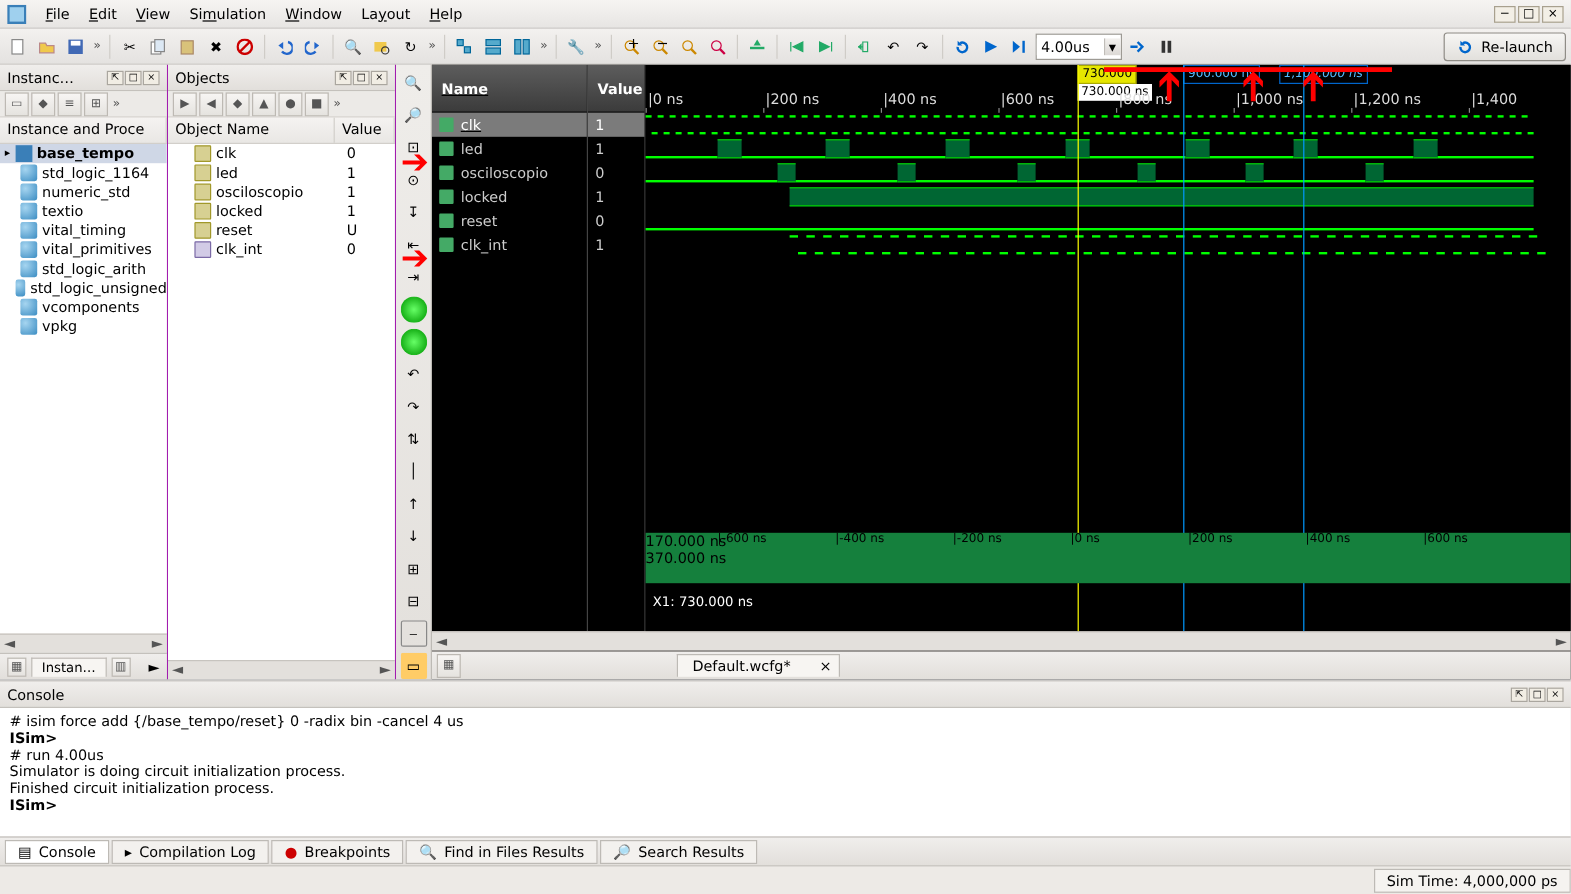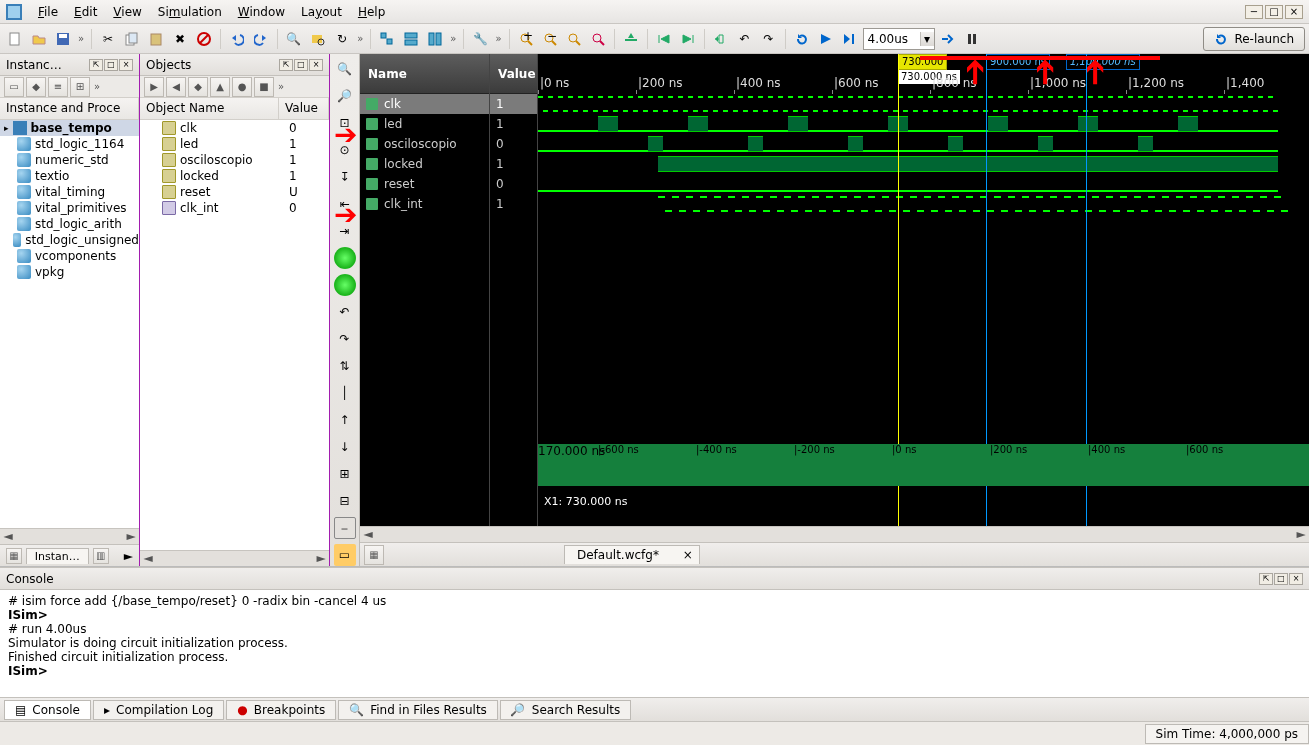--- a/index.html
+++ b/index.html
@@ -47,21 +47,21 @@
 .bottomtab { height:22px; background:linear-gradient(#f0eeec,#e2dfdb); border-top:1px solid #c4c1bc; display:flex; align-items:center; padding:0 6px;}
 .bottomtab .tab { background:#f7f5f2; border:1px solid #bdbab5; border-bottom:0; padding:1px 8px; font-size:11px;}
 
 
 .wvtoolbar { width:30px; background:linear-gradient(#efedea,#e3e0dc); border-right:1px solid #bdbab5; display:flex; flex-direction:column; align-items:center; padding-top:4px; gap:5px;}
 .wvtoolbar .tbtn{ width:22px;height:22px;}
 
 
 .wave { flex:1; display:flex; flex-direction:column; background:#000; }
 .wavebody { flex:1; display:flex; overflow:hidden; }
-.namecol { width:130px; background:#000; border-right:1px solid #444; display:flex; flex-direction:column;}
+.namecol { width:130px; background:#000; border-right:1px solid #444; display:flex; flex-direction:column;text-decoration:underline;}
 .valcol  { width:48px;  background:#000; border-right:1px solid #444; display:flex; flex-direction:column;}
 .tracecol{ flex:1; background:#000; position:relative; }
 .colhd { height:40px; background:linear-gradient(#5d5d5d,#3b3b3b); color:#fff; font-weight:bold; display:flex; align-items:center; padding:0 8px; border-bottom:1px solid #222;}
 .sigrow { height:20px; display:flex; align-items:center; padding-left:6px; color:#ccc; gap:6px;}
 .sigrow.sel { background:#7b7b7b; color:#fff;}
 .sigicon{ width:12px;height:12px; background:#4a6; border-radius:1px;}
 .ruler { height:40px; position:relative; }
 .ruler .marker { position:absolute; top:0; font-size:10px; padding:0 3px; line-height:14px;}
 .ruler .marker.y { background:#e6e600; color:#000; border:1px solid #aa0;}
 .ruler .marker.w { background:#fff; color:#000;}
@@ -814,20 +814,21 @@
               <div class="seg lo" style="left: 729px; width: 7px;"></div>
               <div class="seg hi" style="left: 736px; width: 7px;"></div>
               <div class="seg lo" style="left: 743px; width: 7px;"></div>
             </div>
           </div>
         <div class="cursor y" style="left:360px;top:0;bottom:0"></div>
         <div class="cursor b" style="left:448px;top:0;bottom:0"></div>
         <div class="cursor b" style="left:548px;top:0;bottom:0"></div>
         <div class="botruler" id="bot-ruler">
             <div class="marker b" style="left: 448px; top: -16px;">170.000 ns</div>
+            <div class="marker b" style="left: 548px; top: -16px;">370.000 ns</div>
             <div class="tick" style="left: 60px;">|-600 ns</div>
             <div class="tick" style="left: 158px;">|-400 ns</div>
             <div class="tick" style="left: 256px;">|-200 ns</div>
             <div class="tick" style="left: 354px;">|0 ns</div>
             <div class="tick" style="left: 452px;">|200 ns</div>
             <div class="tick" style="left: 550px;">|400 ns</div>
             <div class="tick" style="left: 648px;">|600 ns</div>
           </div>
         <div class="xlabel">X1: 730.000 ns</div>
       </div>

